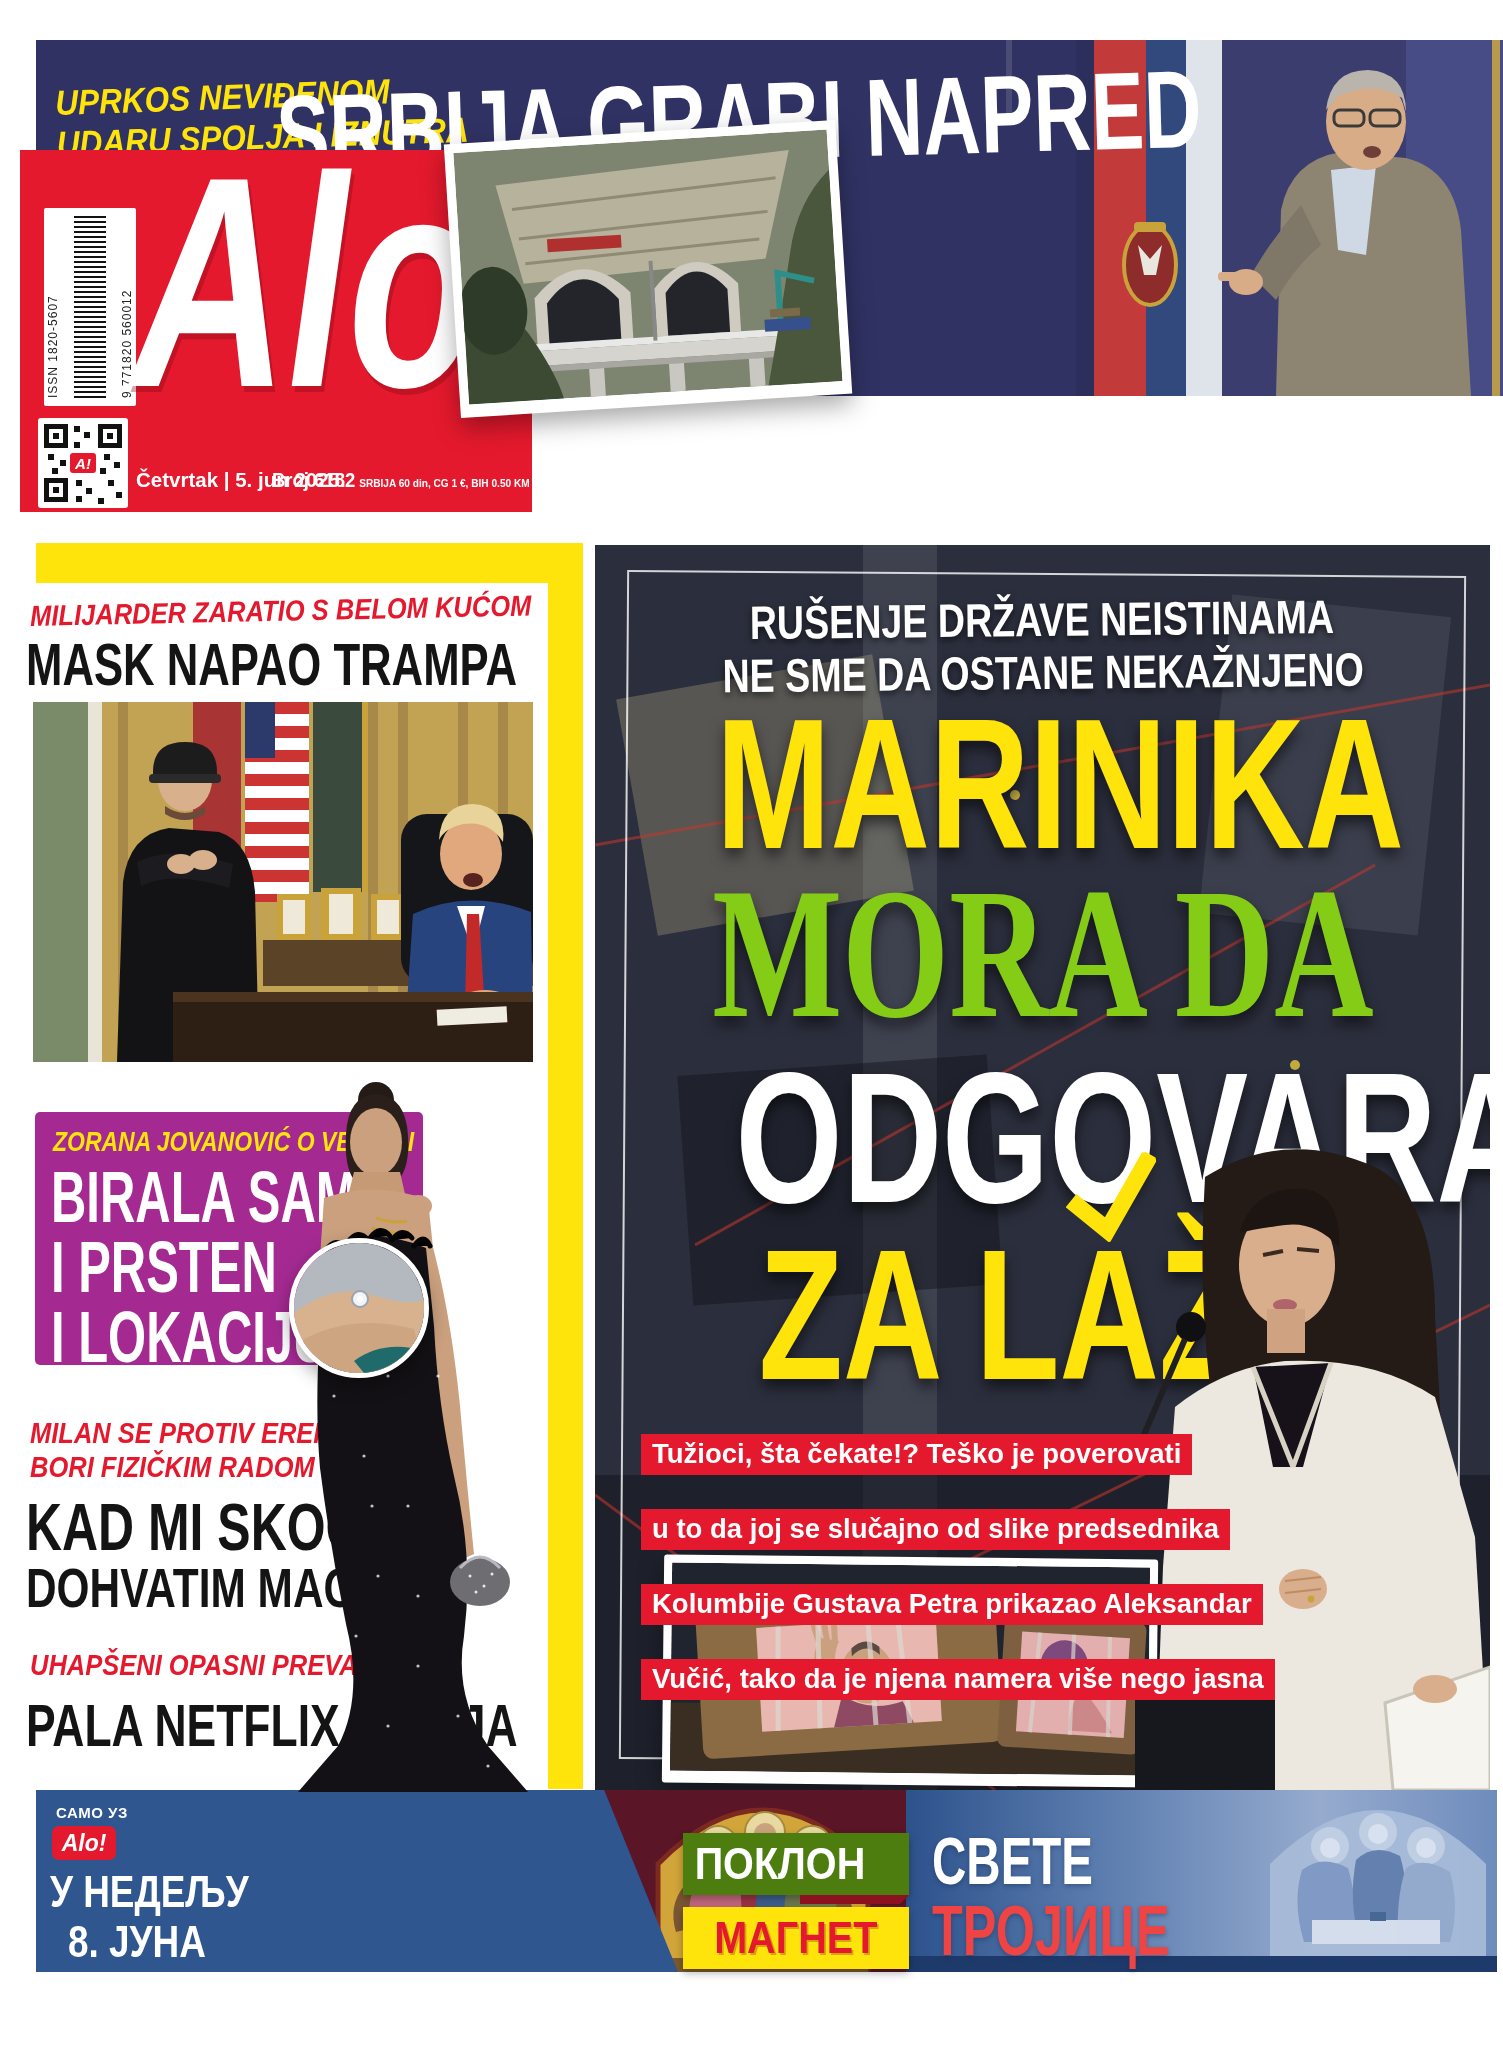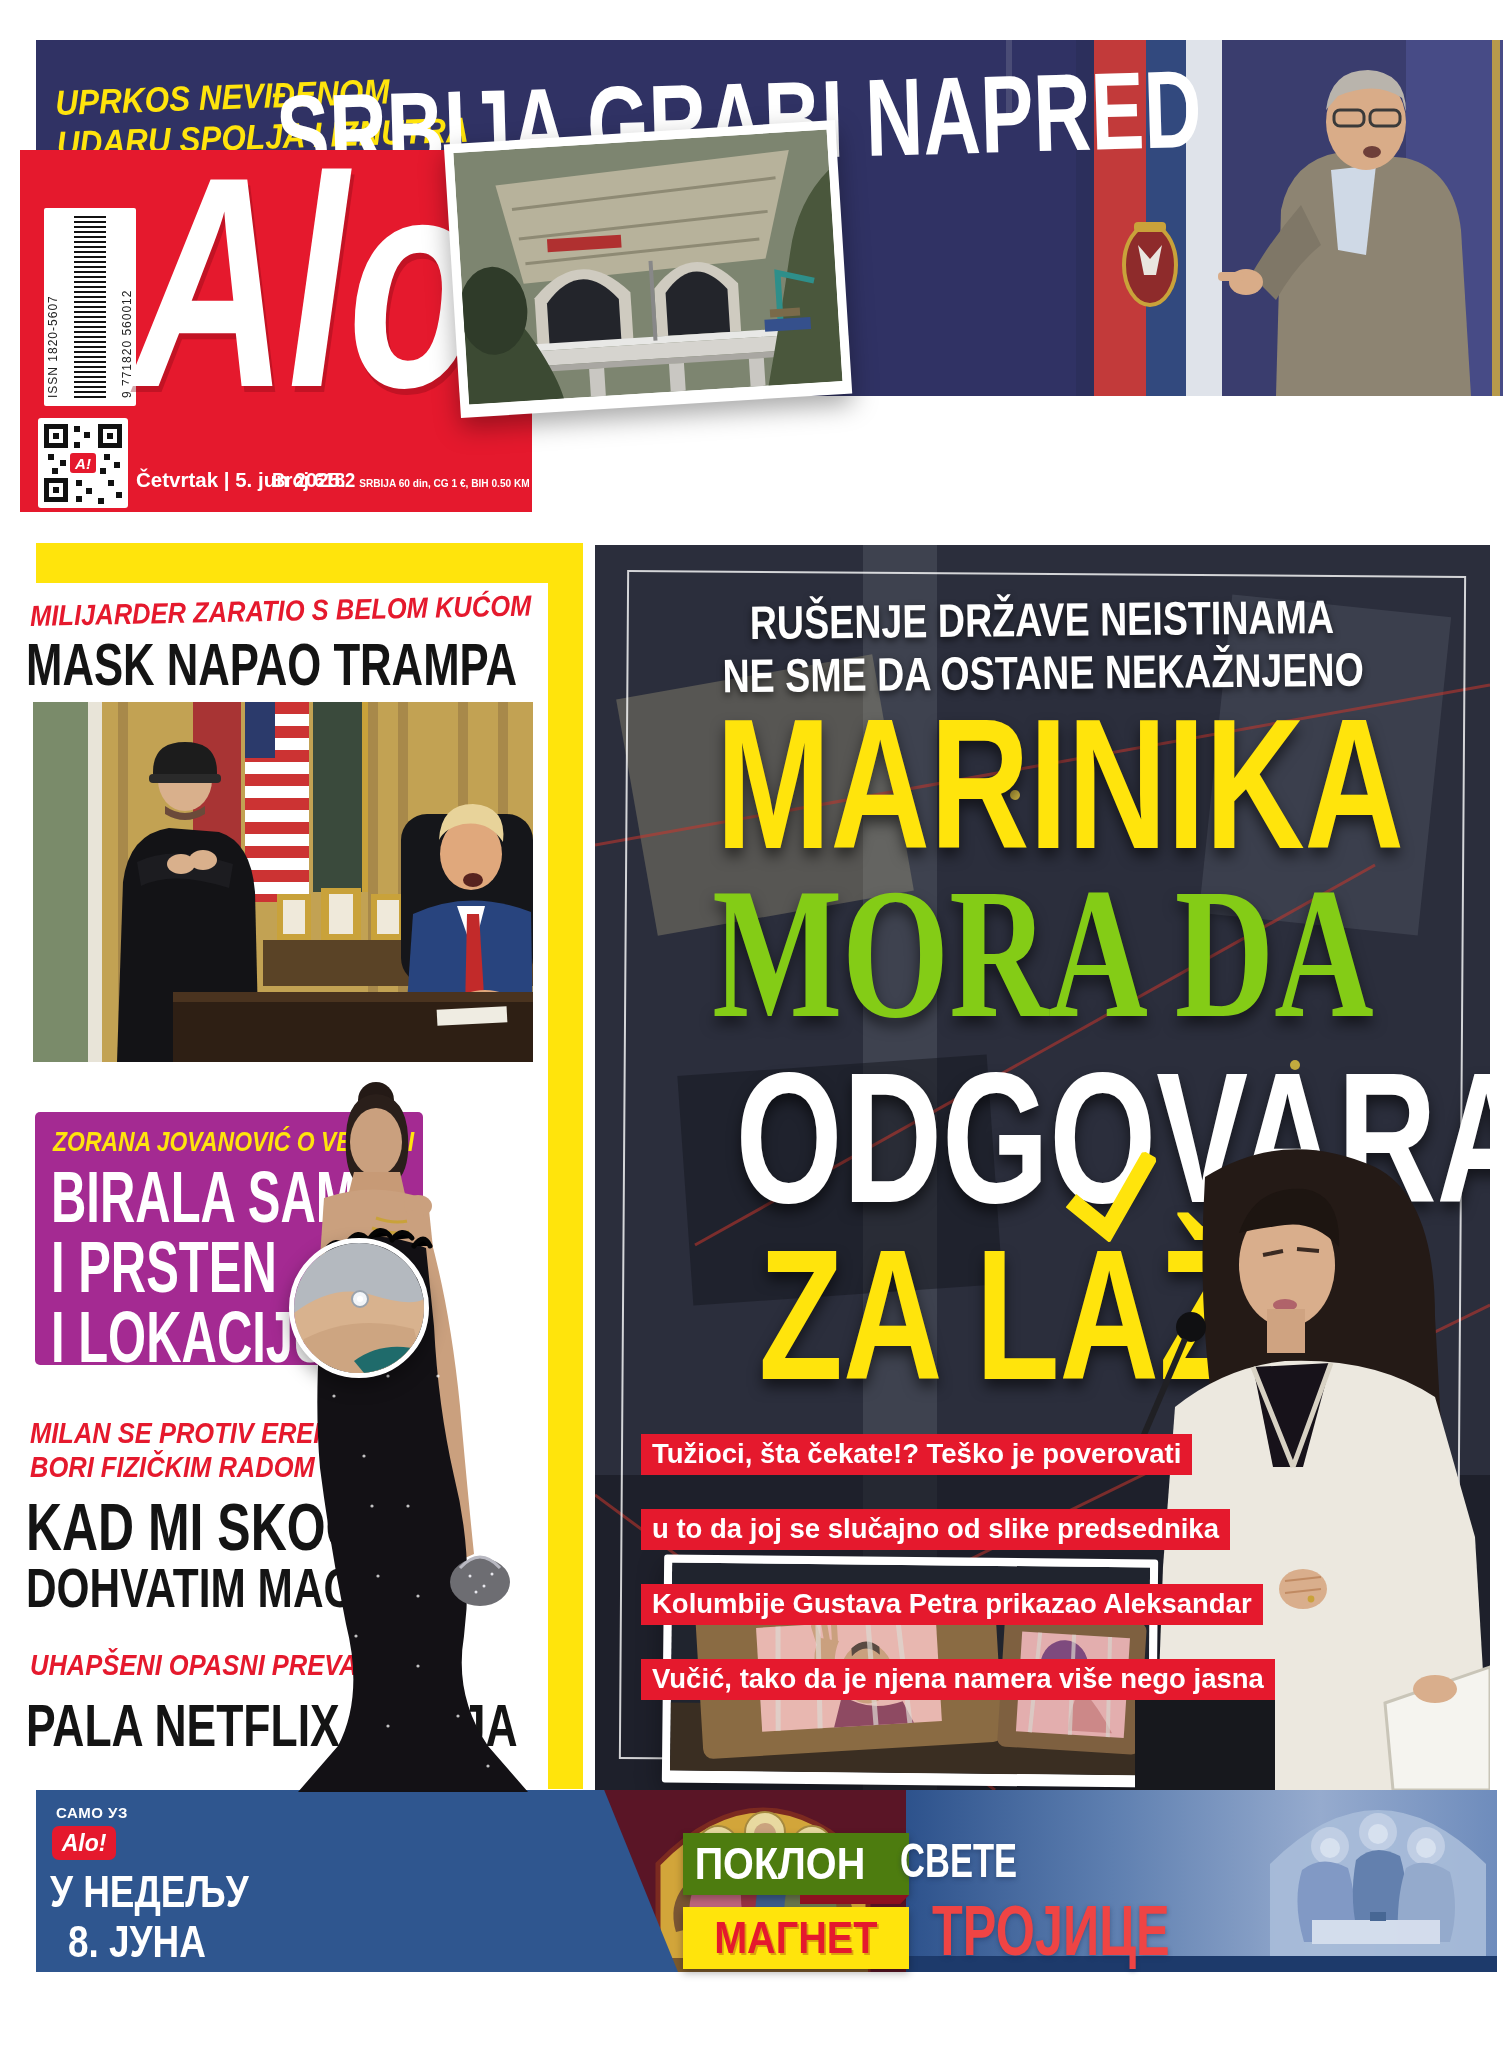--- a/index.html
+++ b/index.html
@@ -494,20 +494,20 @@
   </div>
 
   <div class="abs" style="left:683px;top:1833px;width:226px;height:62px;background:#4d7c0f;z-index:4;text-align:left;box-shadow:0 4px 8px rgba(0,0,0,.3);">
     <span class="sc b" style="transform:scale(.88,1);transform-origin:50% 0;color:#fff;font-size:45px;line-height:62px;">ПОКЛОН</span>
   </div>
   <div class="abs" style="left:800px;top:1895px;width:109px;height:9px;background:#8e1120;z-index:4;clip-path:polygon(0 0,100% 0,92% 100%,0 100%);"></div>
   <div class="abs" style="left:683px;top:1907px;width:226px;height:62px;background:#ffe40c;z-index:4;text-align:center;box-shadow:0 4px 8px rgba(0,0,0,.3);">
     <span class="sc b" style="transform:scale(.88,1);transform-origin:50% 0;color:#e5192d;font-size:45px;line-height:62px;text-shadow:2px 2px 0 rgba(140,10,20,.3);">МАГНЕТ</span>
   </div>
 
-  <div class="abs" style="left:900px;top:1826px;color:#fff;font-size:48px;line-height:70px;font-weight:bold;z-index:4;text-shadow:0 2px 6px rgba(20,40,80,.4);">
+  <div class="abs" style="left:932px;top:1826px;color:#fff;font-size:66px;line-height:70px;font-weight:bold;z-index:4;text-shadow:0 2px 6px rgba(20,40,80,.4);">
     <span class="sc" style="transform:scale(.72,1);">СВЕТЕ</span>
   </div>
   <div class="abs" style="left:932px;top:1896px;color:#ef4444;font-size:70px;line-height:70px;font-weight:bold;z-index:4;text-shadow:0 2px 6px rgba(20,40,80,.4);">
     <span class="sc" style="transform:scale(.72,1);">ТРОЈИЦЕ</span>
   </div>
 
 </div>
 
 </body></html>

